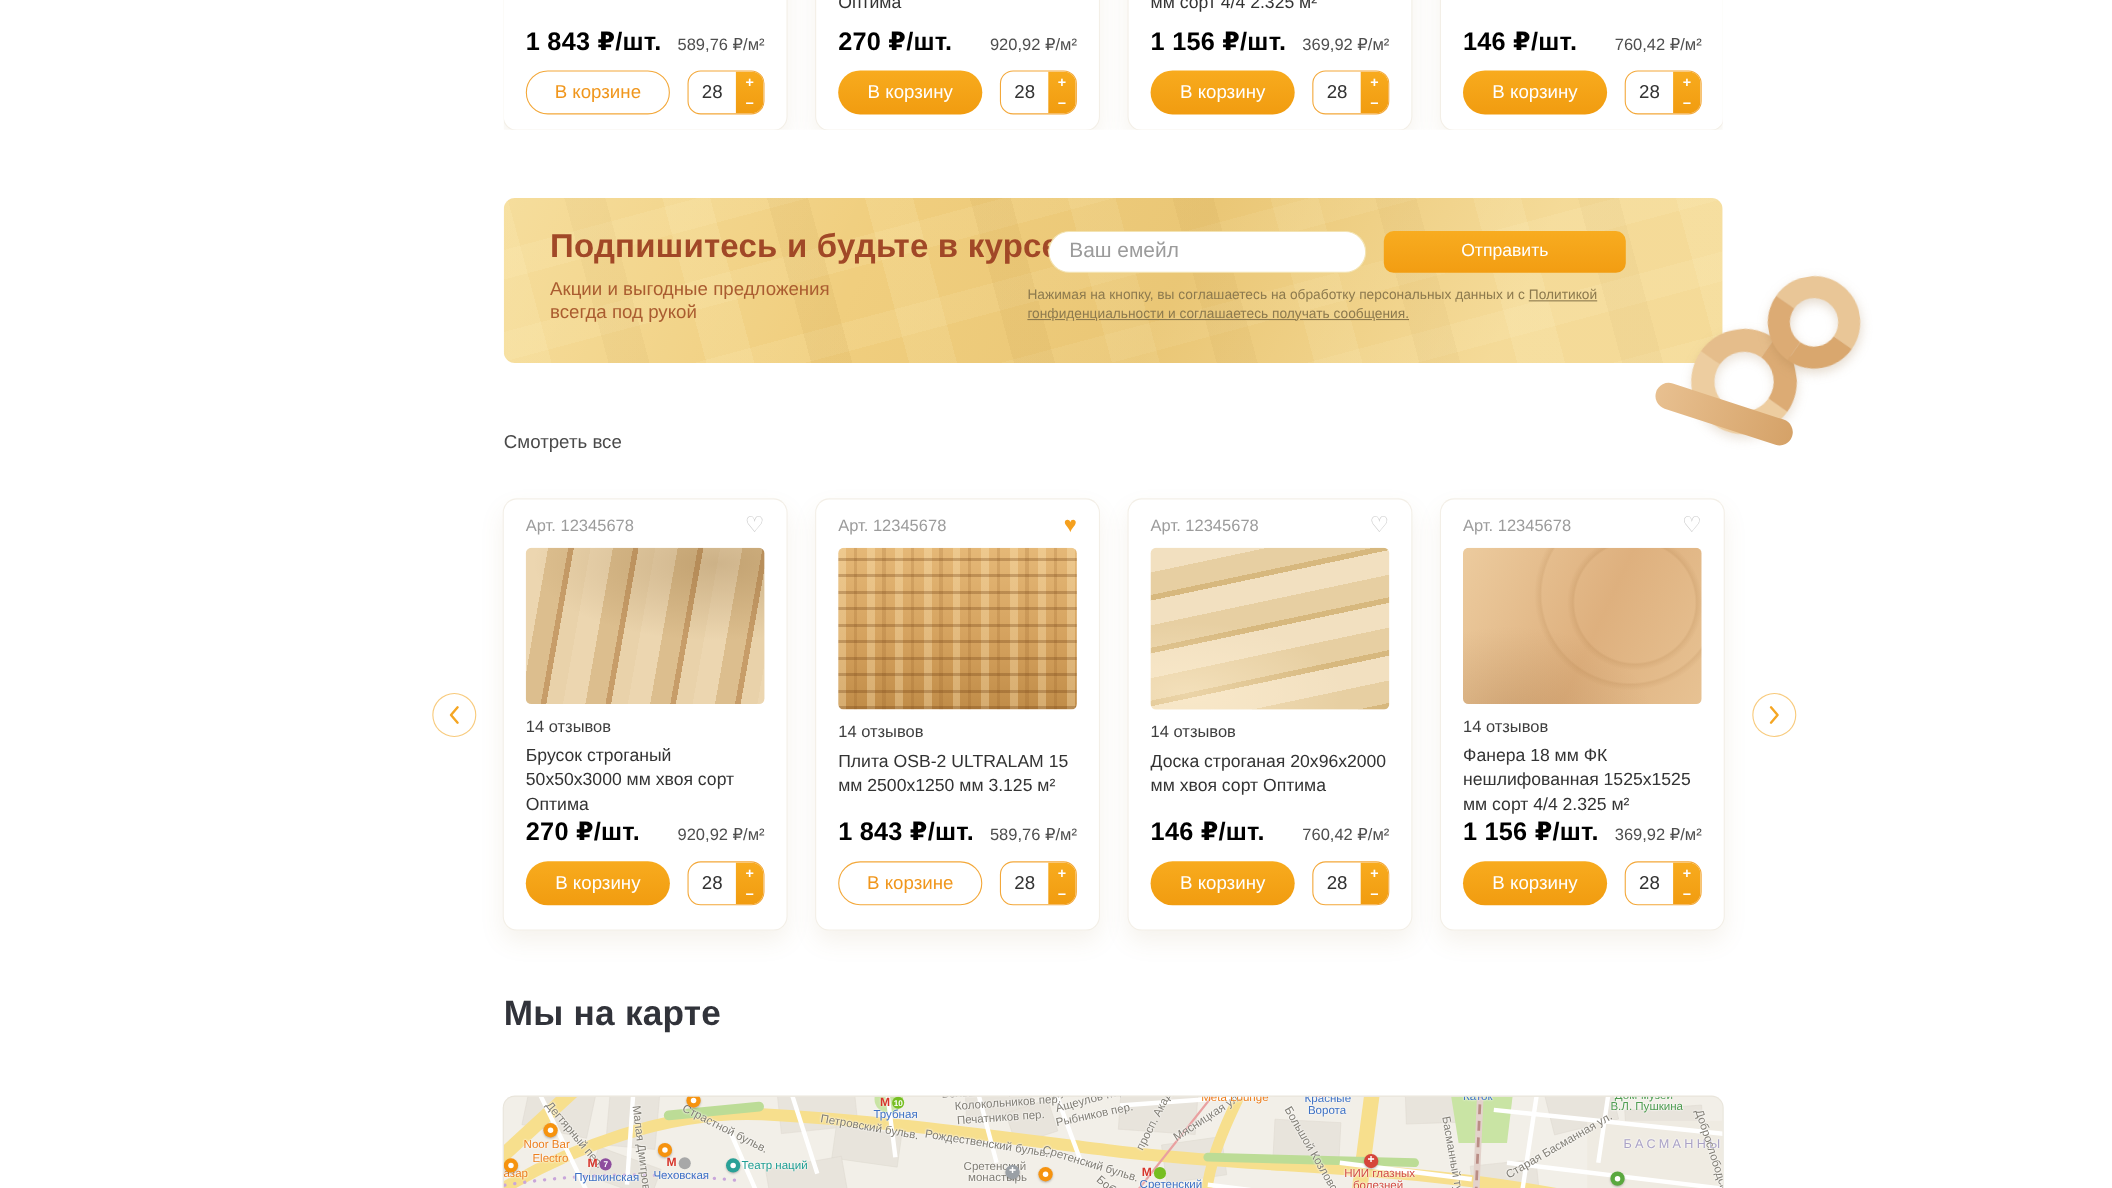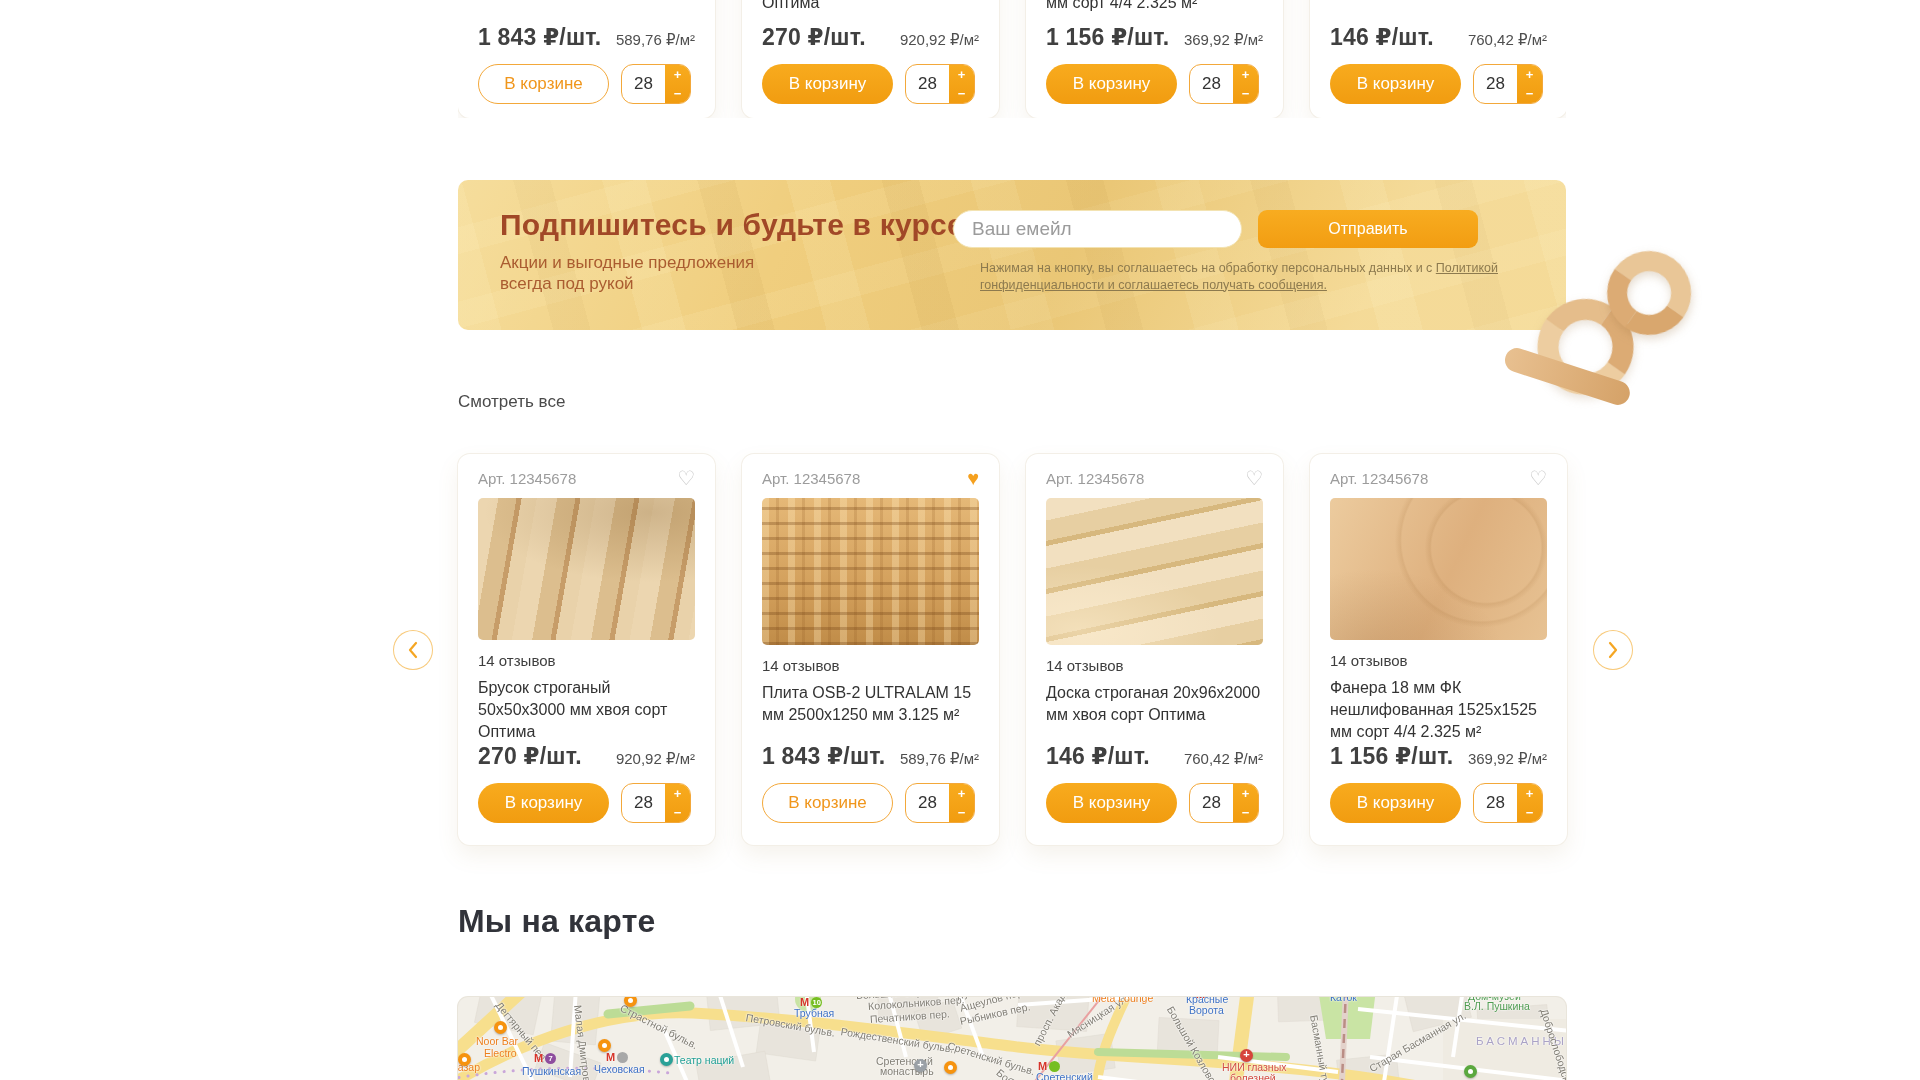--- a/index.html
+++ b/index.html
@@ -6,23 +6,23 @@
   html,body { width:1920px; height:1080px; overflow:hidden; background:#fff;
               font-family:"Liberation Sans","DejaVu Sans",sans-serif; color:#333; }
   .page { position:relative; width:1920px; height:1080px; overflow:hidden; }
 
   
   .card, .top-card {
     background:#fff; border-radius:12px;
     box-shadow:0 0 0 1px #f3efe7, 0 10px 22px rgba(160,130,70,.10);
   }
   .price-row { display:flex; justify-content:space-between; align-items:baseline; }
-  .price  { font-size:23px; font-weight:bold; color:#404040; letter-spacing:.2px; }
+  .price  { font-size:23px; font-weight:bold; color:#000000; letter-spacing:.2px; }
   .price2 { font-size:15px; color:#4e4e4e; }
-  .buy-row { display:flex; gap:12px; margin-top:13px; }
+  .buy-row { display:flex; gap:12px; margin-top:13px;justify-content:space-between; }
   .cart-btn {
     flex:0 0 131px; height:40px; border-radius:20px; border:none; cursor:pointer;
     background:linear-gradient(180deg,#f8ab1e,#f19c10); color:#fff; font-size:17px;
     font-family:inherit;
   }
   .cart-btn.outline { background:#fff; border:1.5px solid #f3a83a; color:#f0961c; }
   .stepper { flex:0 0 70px; height:40px; border:1.5px solid #f3a83a; border-radius:12px;
              display:flex; overflow:hidden; background:#fff; }
   .qty { flex:1; display:flex; align-items:center; justify-content:center;
          font-size:17px; color:#333; }
@@ -54,21 +54,21 @@
   .banner-sub { position:absolute; left:42px; top:72px; width:300px; font-size:17px;
                 line-height:1.25; color:#aa5c30; }
   .email-input { position:absolute; left:495px; top:30px; width:289px; height:38px;
                  border:1px solid #f3e3b2; border-radius:19px; padding:0 18px;
                  font-size:19px; color:#555; background:#fff; outline:none;
                  font-family:inherit; }
   .email-input::placeholder { color:#9b9b9b; }
   .submit-btn { position:absolute; left:800px; top:30px; width:220px; height:38px;
                 border:none; border-radius:9px; background:linear-gradient(180deg,#f8ac20,#f29d12);
                 color:#fff; font-size:16px; cursor:pointer; font-family:inherit; }
-  .disclaimer { position:absolute; left:522px; top:80px; width:540px; font-size:12.5px;
+  .disclaimer { position:absolute; left:476px; top:80px; width:540px; font-size:12.5px;
                 line-height:1.32; color:#8d7a4e; }
   .disclaimer a { color:#8d7a4e; text-decoration:underline; cursor:pointer; }
 
   
   .shaving { position:absolute; left:1495px; top:248px; width:280px; height:160px;
              transform:rotate(-10deg); pointer-events:none; }
   .shaving .ring1 { position:absolute; left:118px; top:6px; width:84px; height:84px;
                     border-radius:50%; border:20px solid #e9c697;
                     border-left-color:#dcab74; border-bottom-color:#d9a76e;
                     filter:drop-shadow(0 4px 5px rgba(150,110,60,.25)); }

